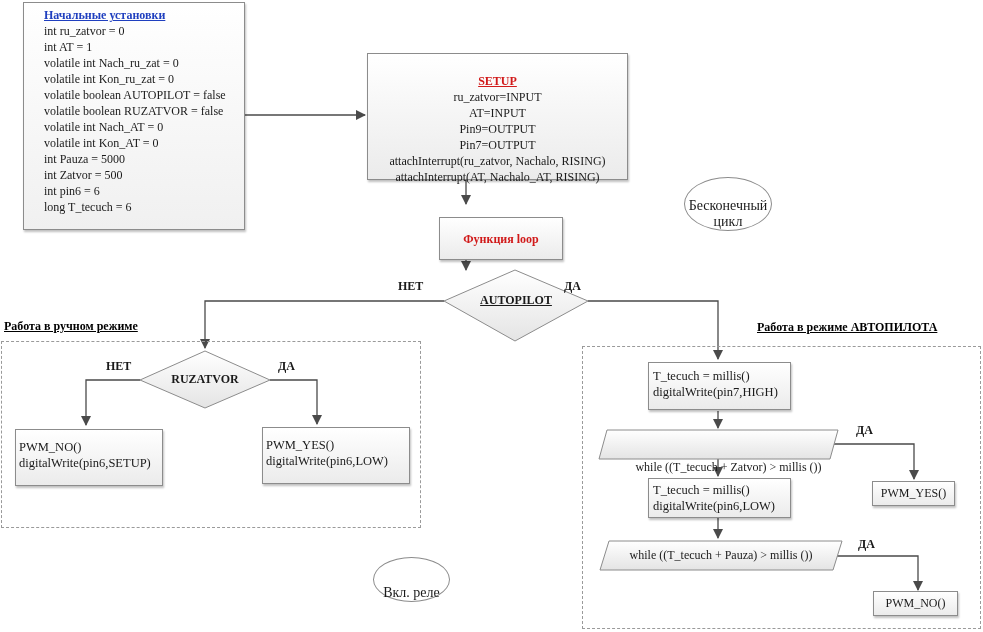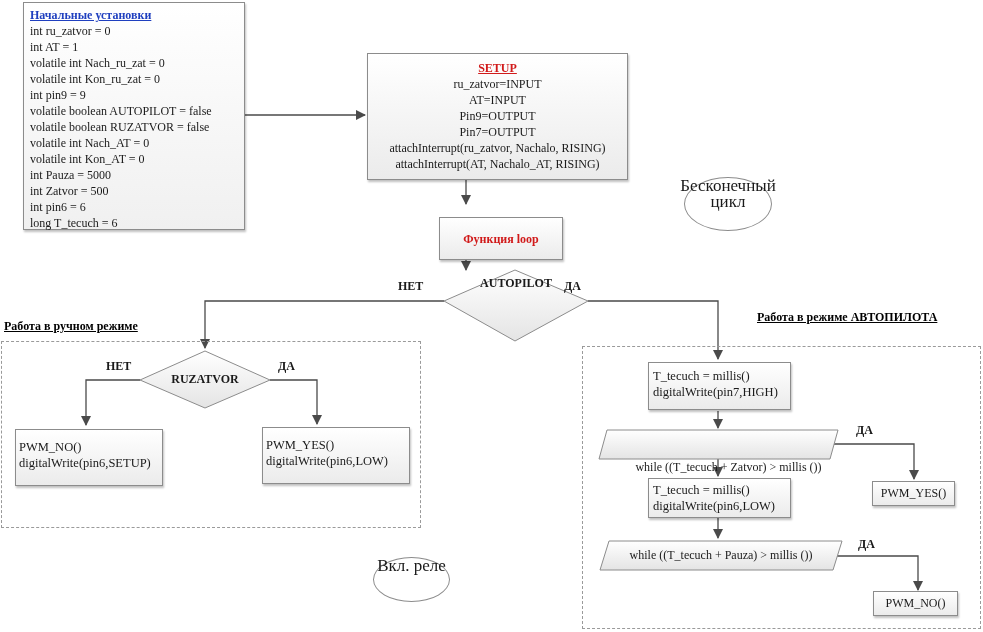--- a/index.html
+++ b/index.html
@@ -12,22 +12,22 @@
   .lines div { white-space: pre; }
   .center { text-align: center; }
   .title-link { font-weight: bold; color: #1f3fbf; text-decoration: underline; font-size: 12px; }
   .title-red { font-weight: bold; color: #d11a1a; text-decoration: underline; font-size: 12px; }
   .red-text { font-weight: bold; color: #d11a1a; font-size: 12px; }
   .label { position: absolute; font-weight: bold; font-size: 12px; white-space: nowrap; }
   .section-title { position: absolute; font-weight: bold; font-size: 12px; color: #000000;
                    text-decoration: underline; white-space: nowrap; }
   .dash { position: absolute; box-sizing: border-box; border: 1px dashed #9a9a9a; }
   .ellipse { position: absolute; box-sizing: border-box; border: 1px solid #8c8c8c; border-radius: 50%;
-             background: #ffffff; display: flex; align-items: flex-start; justify-content: center;
-             text-align: center; font-size: 17px; line-height: 16px; }
+             background: #ffffff; display: flex; align-items: flex-end; justify-content: center;
+             text-align: center; font-size: 14px; line-height: 16px; }
   .dtext { position: absolute; font-weight: bold; font-size: 12px; text-align: center; white-space: nowrap; }
   .ptext { position: absolute; font-size: 12px; white-space: nowrap; text-align: center; }
 </style>
 </head>
 <body>
 
 <div id="diagram">
 
   <svg width="983" height="632" style="position:absolute;left:0;top:0;">
     <defs>
@@ -66,40 +66,39 @@
       <path d="M833,556 L918,556 L918,590" marker-end="url(#arr)"></path>
     </g>
 
     <polygon points="515,270 588,301 515,341 444,301" fill="url(#dg)" stroke="#8c8c8c" stroke-width="1"></polygon>
     <polygon points="205,351 270,380 205,408 140,380" fill="url(#dg)" stroke="#8c8c8c" stroke-width="1"></polygon>
 
     <polygon points="607,430 838,430 830,459 599,459" fill="url(#dg)" stroke="#8c8c8c" stroke-width="1"></polygon>
     <polygon points="609,541 842,541 833,570 600,570" fill="url(#dg)" stroke="#8c8c8c" stroke-width="1"></polygon>
   </svg>
 
-  <div class="box" style="left:23px;top:2px;width:222px;height:228px;padding:4px 0 0 6px;background:linear-gradient(#ffffff,#f0f0f0);">
+  <div class="box" style="left:23px;top:2px;width:222px;height:228px;padding:4px 0 0 20px;background:linear-gradient(#ffffff,#f0f0f0);">
     <div class="title-link">Начальные установки</div>
     <div class="lines" id="init-lines">
         <div>int ru_zatvor = 0</div>
         <div>int AT = 1</div>
         <div>volatile int Nach_ru_zat = 0</div>
         <div>volatile int Kon_ru_zat = 0</div>
-        <div>int pin9 = 9</div>
         <div>volatile boolean AUTOPILOT = false</div>
         <div>volatile boolean RUZATVOR = false</div>
         <div>volatile int Nach_AT = 0</div>
         <div>volatile int Kon_AT = 0</div>
         <div>int Pauza = 5000</div>
         <div>int Zatvor = 500</div>
         <div>int pin6 = 6</div>
         <div>long T_tecuch = 6</div>
       </div>
   </div>
 
-  <div class="box center" style="left:367px;top:53px;width:261px;height:127px;padding-top:6px;">
+  <div class="box center" style="left:367px;top:53px;width:261px;height:127px;padding-top:19px;">
     <div class="title-red">SETUP</div>
     <div class="lines" id="setup-lines">
         <div>ru_zatvor=INPUT</div>
         <div>AT=INPUT</div>
         <div>Pin9=OUTPUT</div>
         <div>Pin7=OUTPUT</div>
         <div>attachInterrupt(ru_zatvor, Nachalo, RISING)</div>
         <div>attachInterrupt(AT, Nachalo_AT, RISING)</div>
       </div>
   </div>
@@ -108,21 +107,21 @@
     <span class="red-text">Функция loop</span>
   </div>
 
   <div class="ellipse" style="left:684px;top:177px;width:88px;height:54px;">
     <div>
       <div>Бесконечный</div>
       <div>цикл</div>
     </div>
   </div>
 
-  <div class="dtext" style="left:444px;top:276px;width:144px;">AUTOPILOT</div>
+  <div class="dtext" style="left:444px;top:293px;width:144px;text-decoration:underline;">AUTOPILOT</div>
   <div class="label" style="left:398px;top:279px;">НЕТ</div>
   <div class="label" style="left:564px;top:279px;">ДА</div>
 
   <div class="section-title" style="left:4px;top:319px;">Работа в ручном режиме</div>
   <div class="dash" style="left:1px;top:341px;width:420px;height:187px;"></div>
 
   <div class="dtext" style="left:140px;top:372px;width:130px;">RUZATVOR</div>
   <div class="label" style="left:106px;top:359px;">НЕТ</div>
   <div class="label" style="left:278px;top:359px;">ДА</div>
 
@@ -132,21 +131,21 @@
     </div>
   <div class="box lines" id="manual-yes" style="left:262px;top:427px;width:148px;height:57px;padding:9px 0 0 3px;font-size:12.5px;">
       <div>PWM_YES()</div>
       <div>digitalWrite(pin6,LOW)</div>
     </div>
 
   <div class="ellipse" style="left:373px;top:557px;width:77px;height:45px;">
     <span>Вкл. реле</span>
   </div>
 
-  <div class="section-title" style="left:757px;top:310px;text-align:center;">Работа в режиме АВТОПИЛОТА</div>
+  <div class="section-title" style="left:757px;top:320px;text-align:center;">Работа в режиме АВТОПИЛОТА</div>
   <div class="dash" style="left:582px;top:346px;width:399px;height:283px;"></div>
 
   <div class="box lines" id="ap-step1" style="left:648px;top:362px;width:143px;height:48px;padding:5px 0 0 4px;font-size:12.5px;">
       <div>T_tecuch = millis()</div>
       <div>digitalWrite(pin7,HIGH)</div>
     </div>
 
   <div class="ptext" style="left:603px;top:460px;width:251px;">while ((T_tecuch + Zatvor) &gt; millis ())</div>
   <div class="label" style="left:856px;top:423px;">ДА</div>
 

